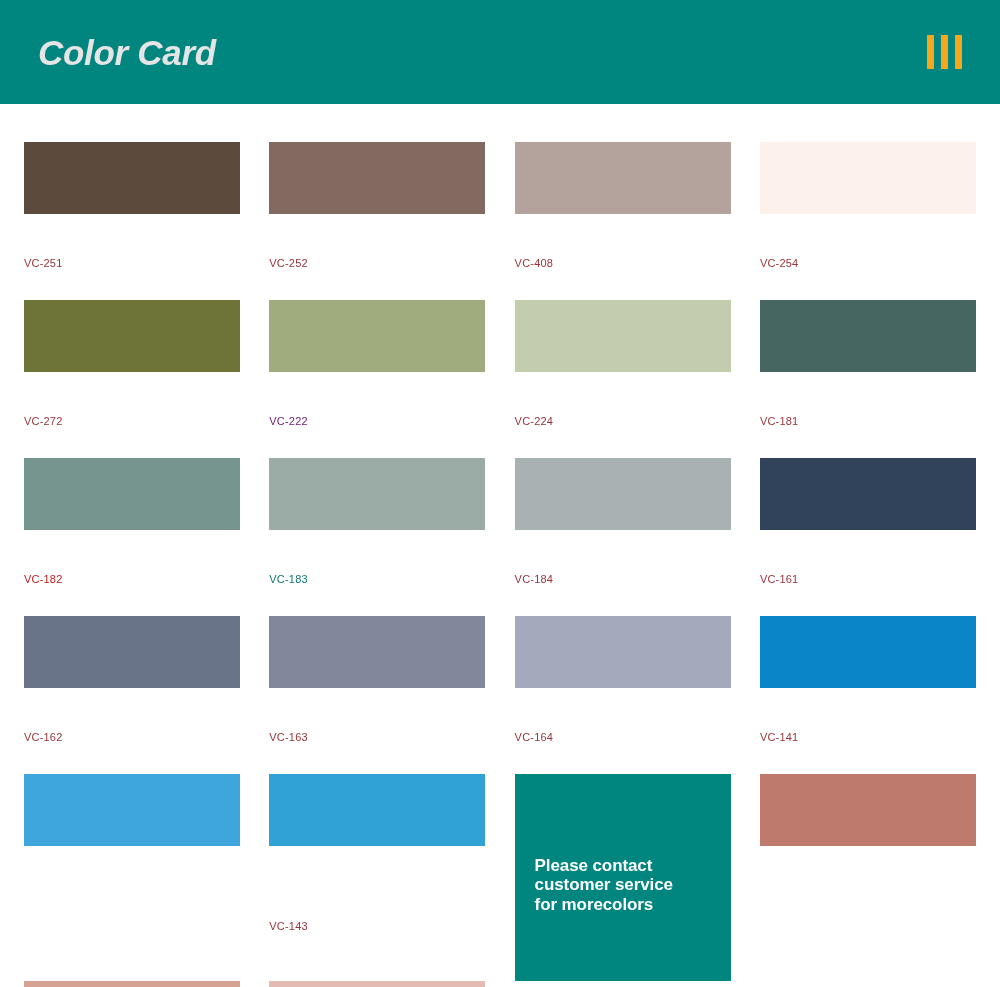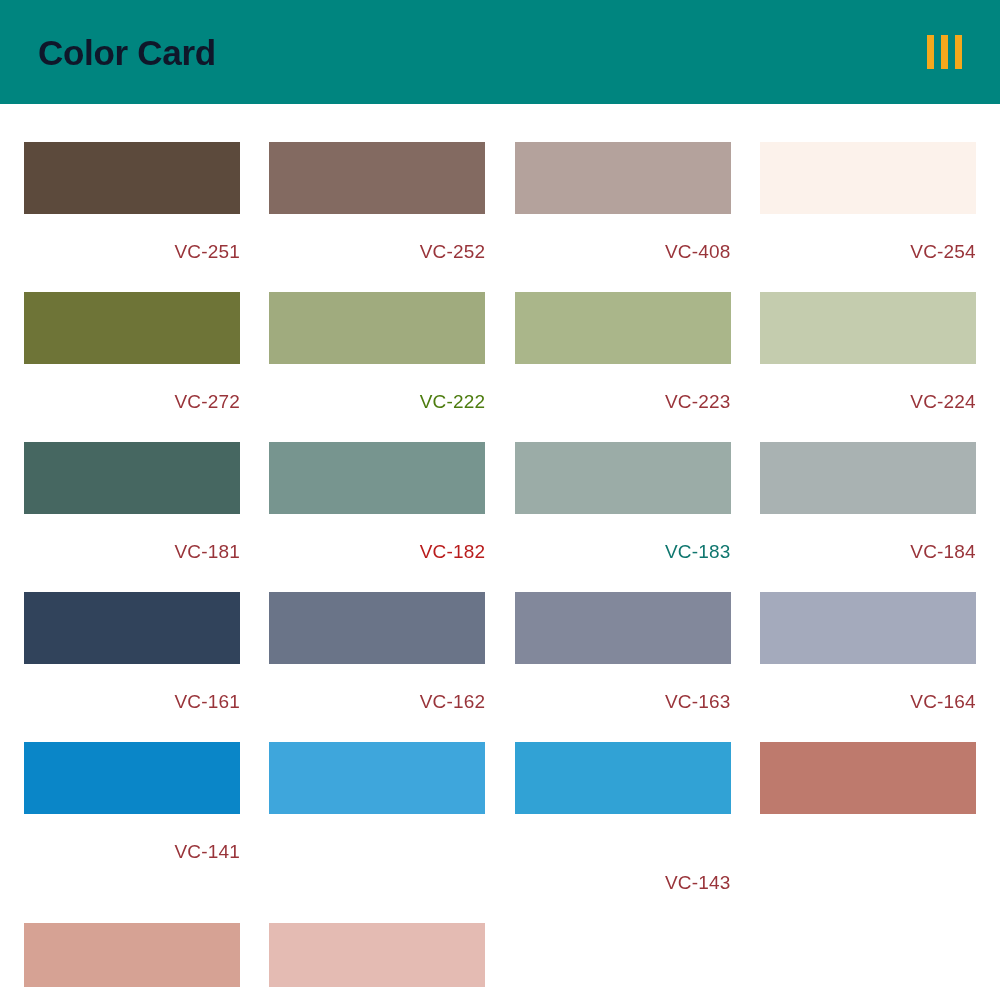--- a/index.html
+++ b/index.html
@@ -82,26 +82,26 @@
     display: block;
   }
 
   .swatch-tall {
     height: 207px;
   }
 
   .swatch-label {
     display: block;
     width: 216px;
-    text-align: right;
+    text-align: left;
     color: #99343A;
-    font-size: 19px;
+    font-size: 11px;
     font-weight: normal;
     line-height: 1;
-    padding-top: 28px;
+    padding-top: 44px;
     padding-bottom: 31px;
     letter-spacing: 0.2px;
   }
 
   .swatch-empty-label {
     display: block;
     width: 216px;
     height: 0;
   }
 
@@ -121,21 +121,21 @@
     line-height: 1.14;
     letter-spacing: -0.1px;
   }
 </style>
 </head>
 <body>
 
 <div id="page" style="background: rgb(255, 255, 255);">
 
   <div id="header" style="background: rgb(0, 133, 127);">
-    <div id="header-title" style="color: #0f172a;">Color Card</div>
+    <div id="header-title" style="color: #e5e5e5; font-style: italic;">Color Card</div>
     <div id="header-bars">
         <span class="bar-glyph" style="background: rgb(245, 168, 28);"></span>
         <span class="bar-glyph" style="background: rgb(245, 168, 28);"></span>
         <span class="bar-glyph" style="background: rgb(245, 168, 28);"></span>
       </div>
   </div>
 
   <div id="grid">
       <div class="cell">
         <div class="swatch" style="background: rgb(92, 74, 60);"></div>
@@ -152,25 +152,21 @@
       <div class="cell">
         <div class="swatch" style="background: rgb(252, 242, 235);"></div>
         <span class="swatch-label" style="color: rgb(153, 52, 58);">VC-254</span>
       </div>
       <div class="cell">
         <div class="swatch" style="background: rgb(110, 116, 55);"></div>
         <span class="swatch-label" style="color: rgb(153, 52, 58);">VC-272</span>
       </div>
       <div class="cell">
         <div class="swatch" style="background: rgb(160, 171, 126);"></div>
-        <span class="swatch-label" style="color: #4d7c0f;">VC-222</span>
-      </div>
-      <div class="cell">
-        <div class="swatch" style="background: rgb(170, 182, 138);"></div>
-        <span class="swatch-label" style="color: rgb(153, 52, 58);">VC-223</span>
+        <span class="swatch-label" style="color: #701a75;">VC-222</span>
       </div>
       <div class="cell">
         <div class="swatch" style="background: rgb(196, 204, 174);"></div>
         <span class="swatch-label" style="color: rgb(153, 52, 58);">VC-224</span>
       </div>
       <div class="cell">
         <div class="swatch" style="background: rgb(70, 103, 97);"></div>
         <span class="swatch-label" style="color: rgb(153, 52, 58);">VC-181</span>
       </div>
       <div class="cell">
@@ -206,20 +202,30 @@
         <span class="swatch-label" style="color: rgb(153, 52, 58);">VC-141</span>
       </div>
       <div class="cell">
         <div class="swatch" style="background: rgb(62, 166, 220);"></div>
       </div>
       <div class="cell">
         <div class="swatch" style="background: rgb(49, 162, 213);"></div>
         <span class="swatch-label" style="color: rgb(153, 52, 58); margin-top: 31px;">VC-143</span>
       </div>
       <div class="cell">
+        <div class="swatch swatch-tall note-swatch" style="background: rgb(0, 133, 127);">
+          <div class="note-text">
+            <div>Please contact</div>
+            <div>customer service</div>
+            <div>for morecolors</div>
+          </div>
+        </div>
+        <span class="swatch-empty-label"></span>
+      </div>
+      <div class="cell">
         <div class="swatch" style="background: rgb(190, 122, 109);"></div>
       </div>
       <div class="cell">
         <div class="swatch" style="background: rgb(214, 162, 148);"></div>
       </div>
       <div class="cell">
         <div class="swatch" style="background: rgb(228, 187, 179);"></div>
       </div>
     </div>
 

